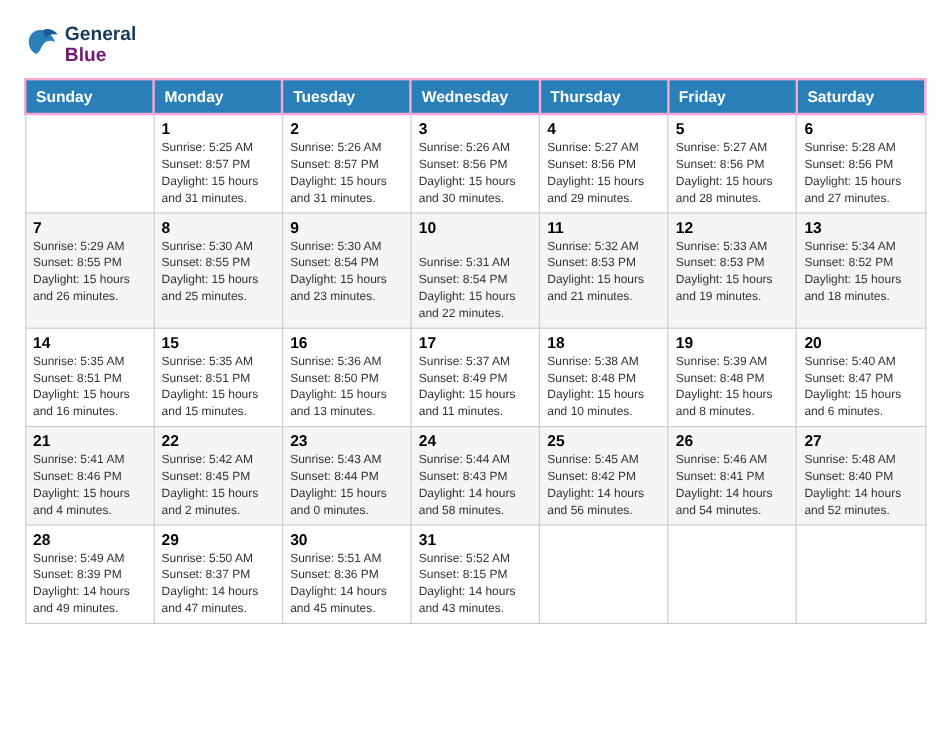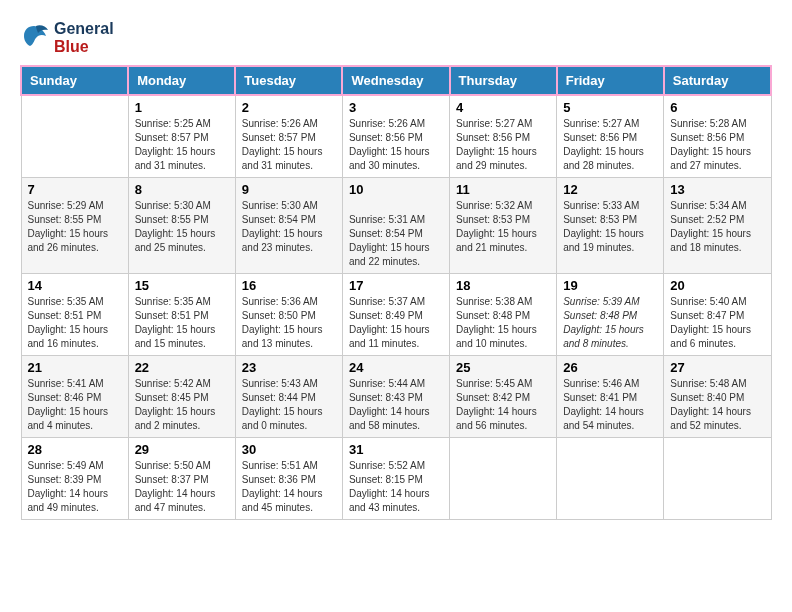--- a/index.html
+++ b/index.html
@@ -79,21 +79,21 @@
   <div class="logo">
   <div style="display:flex; align-items:center;">
     <div style="position:relative; margin-right:6px;">
       <svg width="28" height="28" viewBox="0 0 28 28">
         <path d="M14 4 C18 4 24 8 26 14 C22 12 18 13 16 16 C14 18 14 22 10 24 C6 22 4 18 4 14 C4 8 8 4 14 4Z" fill="#2980b9"></path>
         <path d="M16 4 C20 2 26 4 28 8 C24 7 20 8 18 11 C17 8 16 6 16 4Z" fill="#1a5c8c"></path>
       </svg>
     </div>
     <div>
       <div style="font-size:16px; font-weight:bold; color:#1a3a5c; line-height:1.1;">General</div>
-      <div style="font-size:16px; font-weight:bold; color:#b91c1c; line-height:1.1;">Blue</div>
+      <div style="font-size:16px; font-weight:bold; color:#701a75; line-height:1.1;">Blue</div>
     </div>
   </div>
 </div>
   <div class="title-area">
     <div class="month-title"></div>
     <div class="location-title"></div>
   </div>
 </div>
 
 <table>
@@ -181,21 +181,21 @@
         </td>
         <td>
           <div class="day-number">12</div>
           <div class="day-info" style="white-space: pre-line;">Sunrise: 5:33 AM
 Sunset: 8:53 PM
 Daylight: 15 hours and 19 minutes.</div>
         </td>
         <td>
           <div class="day-number">13</div>
           <div class="day-info" style="white-space: pre-line;">Sunrise: 5:34 AM
-Sunset: 2:52 PM
+Sunset: 8:52 PM
 Daylight: 15 hours and 18 minutes.</div>
         </td>
       </tr>
       <tr>
         <td>
           <div class="day-number">14</div>
           <div class="day-info" style="white-space: pre-line;">Sunrise: 5:35 AM
 Sunset: 8:51 PM
 Daylight: 15 hours and 16 minutes.</div>
         </td>
@@ -218,21 +218,21 @@
 Daylight: 15 hours and 11 minutes.</div>
         </td>
         <td>
           <div class="day-number">18</div>
           <div class="day-info" style="white-space: pre-line;">Sunrise: 5:38 AM
 Sunset: 8:48 PM
 Daylight: 15 hours and 10 minutes.</div>
         </td>
         <td>
           <div class="day-number">19</div>
-          <div class="day-info" style="white-space: pre-line; font-style: italic;">Sunrise: 5:39 AM
+          <div class="day-info" style="white-space: pre-line;">Sunrise: 5:39 AM
 Sunset: 8:48 PM
 Daylight: 15 hours and 8 minutes.</div>
         </td>
         <td>
           <div class="day-number">20</div>
           <div class="day-info" style="white-space: pre-line;">Sunrise: 5:40 AM
 Sunset: 8:47 PM
 Daylight: 15 hours and 6 minutes.</div>
         </td>
       </tr>

